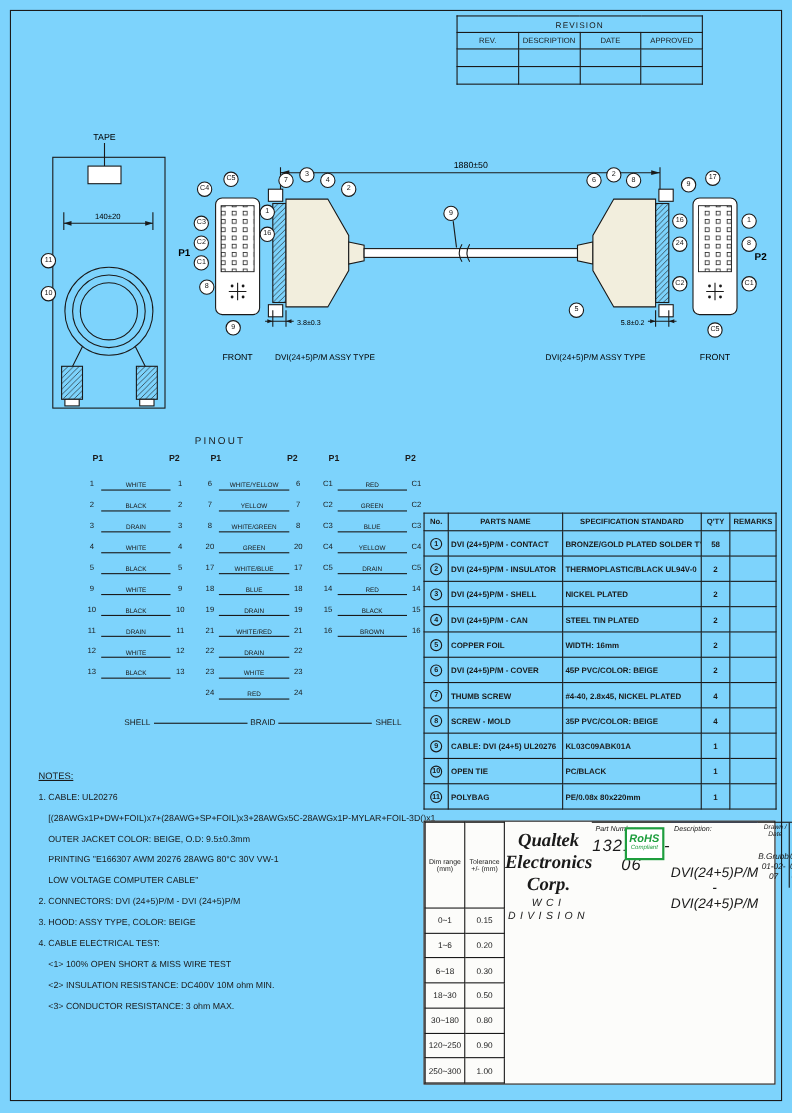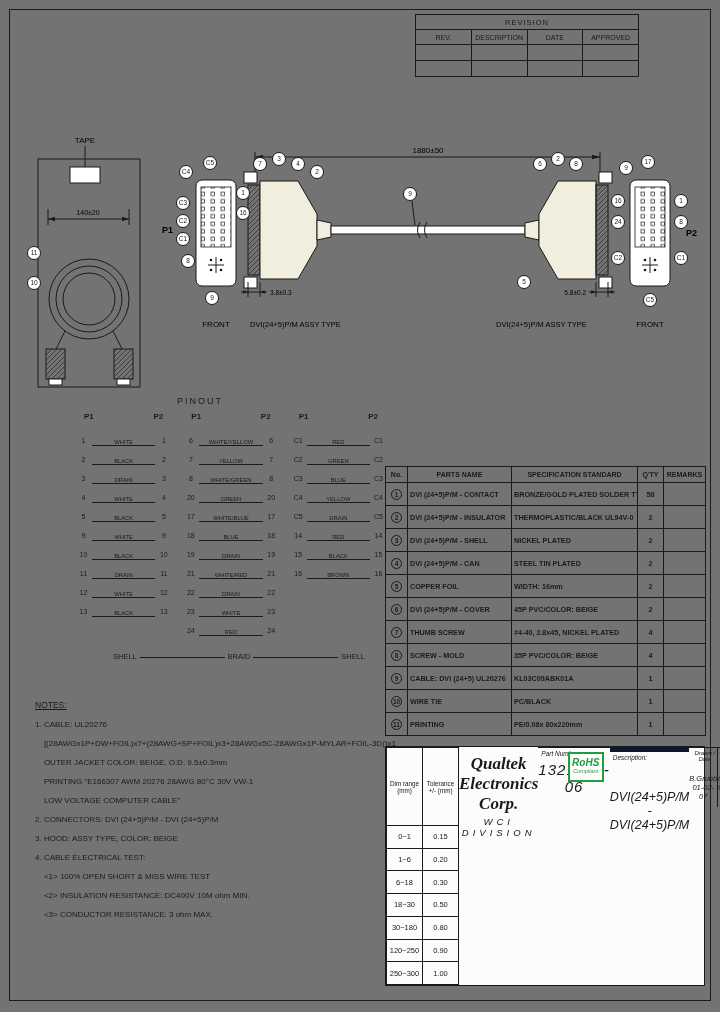--- a/index.html
+++ b/index.html
@@ -1,29 +1,29 @@
 <!DOCTYPE html>
 <html style="--rohs-green: #1e9e3e;"><head>
 <meta charset="utf-8">
 <style>
   * { margin:0; padding:0; box-sizing:border-box; }
   html,body { width:720px; height:1012px; }
   body { font-family:"Liberation Sans", sans-serif; color:#1a1a1a; background:#fbfbf8; }
-  .sheet { position:relative; width:720px; height:1012px; background:#737373; overflow:hidden;padding-left:28px; }
+  .sheet { position:relative; width:720px; height:1012px; background:#7dd3fc; overflow:hidden;padding-left:28px; }
   .frame { position:absolute; left:9px; top:9px; right:9px; bottom:11px; border:1.5px solid #1a1a1a; }
   table { border-collapse:collapse; }
 
   
   .rev-table { position:absolute; left:415px; top:14px; width:224px; font-size:7px; table-layout:fixed; }
   .rev-table td, .rev-table th { border:1px solid #1a1a1a; text-align:center; font-weight:normal; height:15px; padding:0 1px; }
   .rev-title { font-size:7.5px; letter-spacing:1px; }
   .rev-empty td { height:16px; }
 
   
-  .coil { position:absolute; left:25px; top:115px; width:130px; height:270px;margin-top:16px; }
+  .coil { position:absolute; left:35px; top:115px; width:130px; height:270px; }
   
   .assembly { position:absolute; left:148px; top:130px; width:560px; height:212px; }
   .callout { position:absolute; width:14px; height:14px; border:1px solid #1a1a1a; border-radius:50%;
              background:#fff; font-size:6.5px; line-height:12px; text-align:center; z-index:3; }
 
   
   .pinout { position:absolute; left:75px; top:396px; width:312px; }
   .pinout-title { width:250px; text-align:center; font-size:9px; letter-spacing:2px; }
   .pin-groups { display:flex; gap:10px; margin-top:6px; }
   .pin-group { flex:1; }
@@ -59,21 +59,21 @@
   .tb-banner { height:52px; text-align:center; padding-top:7px; }
   .tb-company { font-size:17px; font-weight:bold; font-family:"Liberation Serif", serif; }
   .tb-division { font-size:9.5px; letter-spacing:4px; margin-top:2px; }
   .tb-part { height:38px; border-top:1px solid #1a1a1a; position:relative; }
   .tb-part-label { position:absolute; left:3px; top:2px; font-size:6.5px; }
   .tb-part-number { text-align:center; font-size:15px; letter-spacing:1px; padding-top:13px; }
   .rohs { position:absolute; right:6px; top:4px; width:36px; height:30px; border:2px solid var(--rohs-green,#1e9e3e);
           color:var(--rohs-green,#1e9e3e); text-align:center; background:#fff; }
   .rohs-top { font-size:10px; font-weight:bold; margin-top:3px; }
   .rohs-bottom { font-size:5.5px; }
-  .tb-desc { height:90px; border-top:5px solid #0f172a; position:relative; }
+  .tb-desc { height:90px; border-top:1px solid #0f172a; position:relative; }
   .tb-desc-label { position:absolute; left:3px; top:2px; font-size:6.5px; }
   .tb-desc-text { text-align:center; font-size:12.5px; padding-top:38px; }
   .tb-sign { height:60px; border-top:1px solid #1a1a1a; display:flex; }
   .sign-cell { flex:1; position:relative; text-align:center; }
   .sign-cell + .sign-cell { border-left:1px solid #1a1a1a; }
   .sign-label { position:absolute; top:2px; left:3px; font-size:6px; }
   .sign-value { padding-top:26px; font-size:7.5px; line-height:9px; }
 </style>
 </head>
 <body>
@@ -587,29 +587,29 @@
         <tr>
           <td class="c-no"><span class="circle-num">9</span></td>
           <td class="c-name">CABLE: DVI (24+5) UL20276</td>
           <td class="c-spec">KL03C09ABK01A</td>
           <td class="c-qty">1</td>
           <td class="c-rem"></td>
         </tr>
 
         <tr>
           <td class="c-no"><span class="circle-num">10</span></td>
-          <td class="c-name">WIRE TIE</td>
+          <td class="c-name">OPEN TIE</td>
           <td class="c-spec">PC/BLACK</td>
           <td class="c-qty">1</td>
           <td class="c-rem"></td>
         </tr>
 
         <tr>
           <td class="c-no"><span class="circle-num">11</span></td>
-          <td class="c-name">PRINTING</td>
+          <td class="c-name">POLYBAG</td>
           <td class="c-spec">PE/0.08x 80x220mm</td>
           <td class="c-qty">1</td>
           <td class="c-rem"></td>
         </tr>
       </tbody>
   </table>
 
   <div class="notes">
     <div class="notes-title">NOTES:</div>
     <div>

